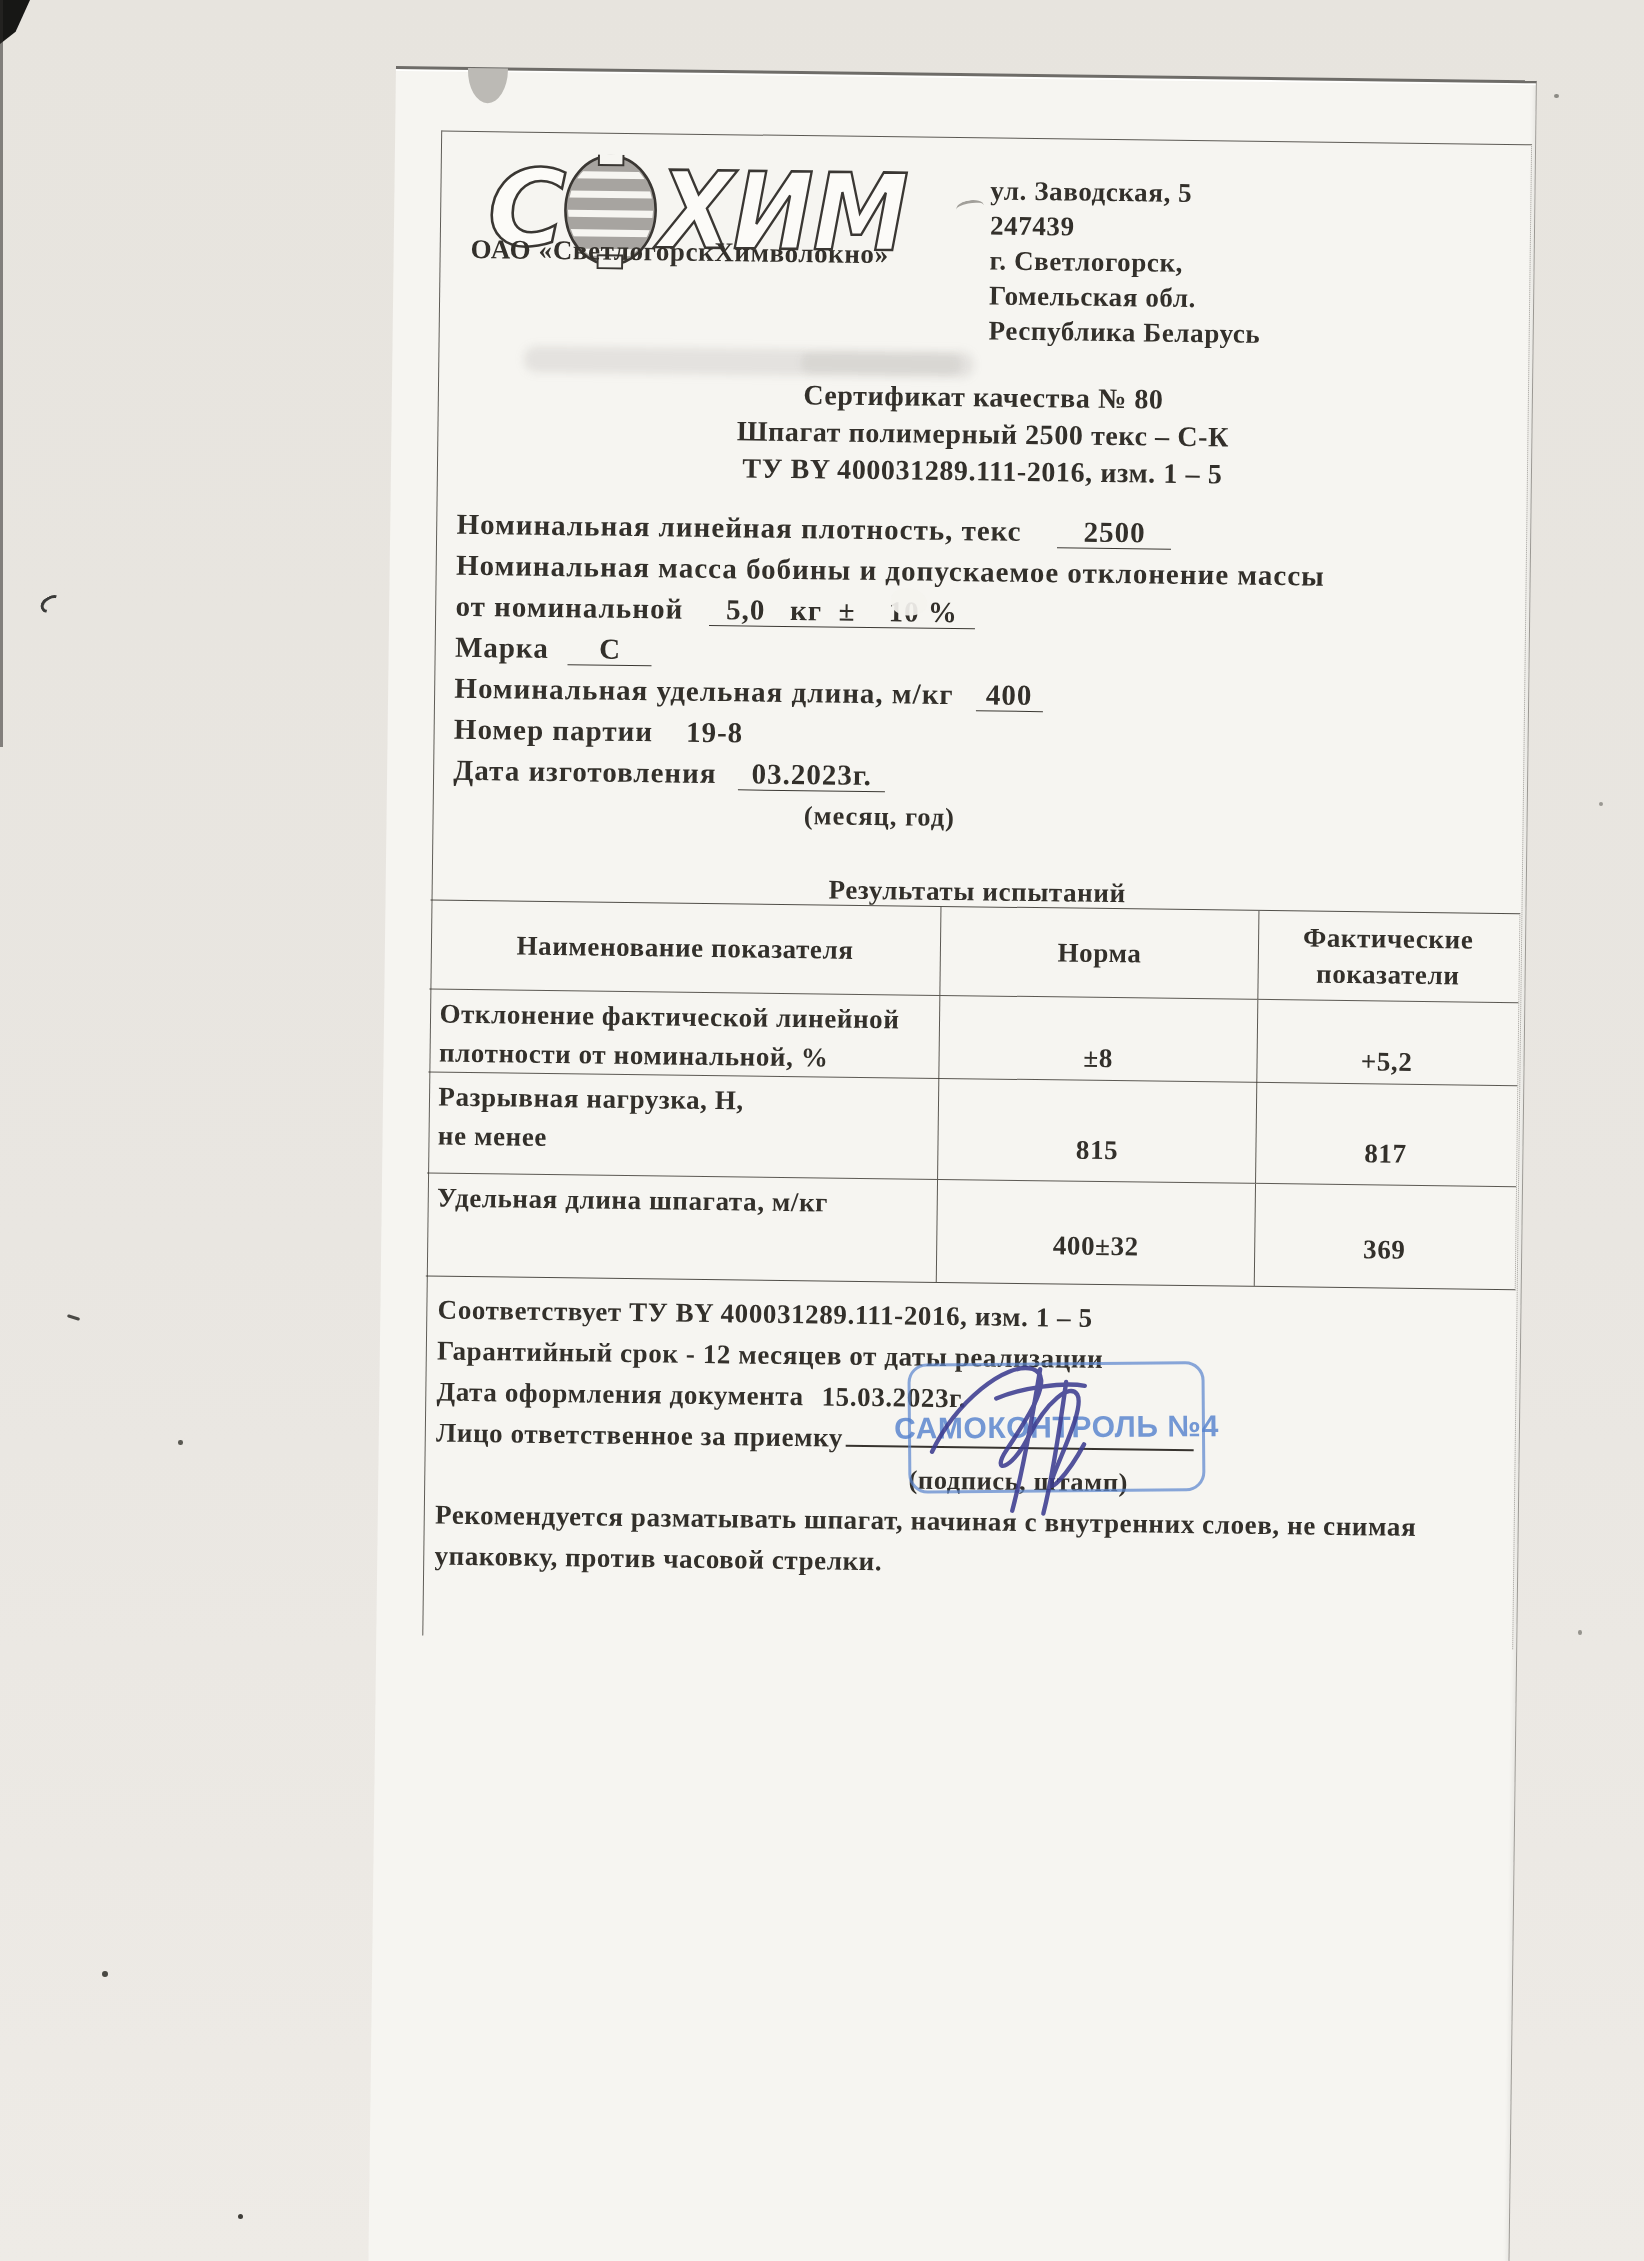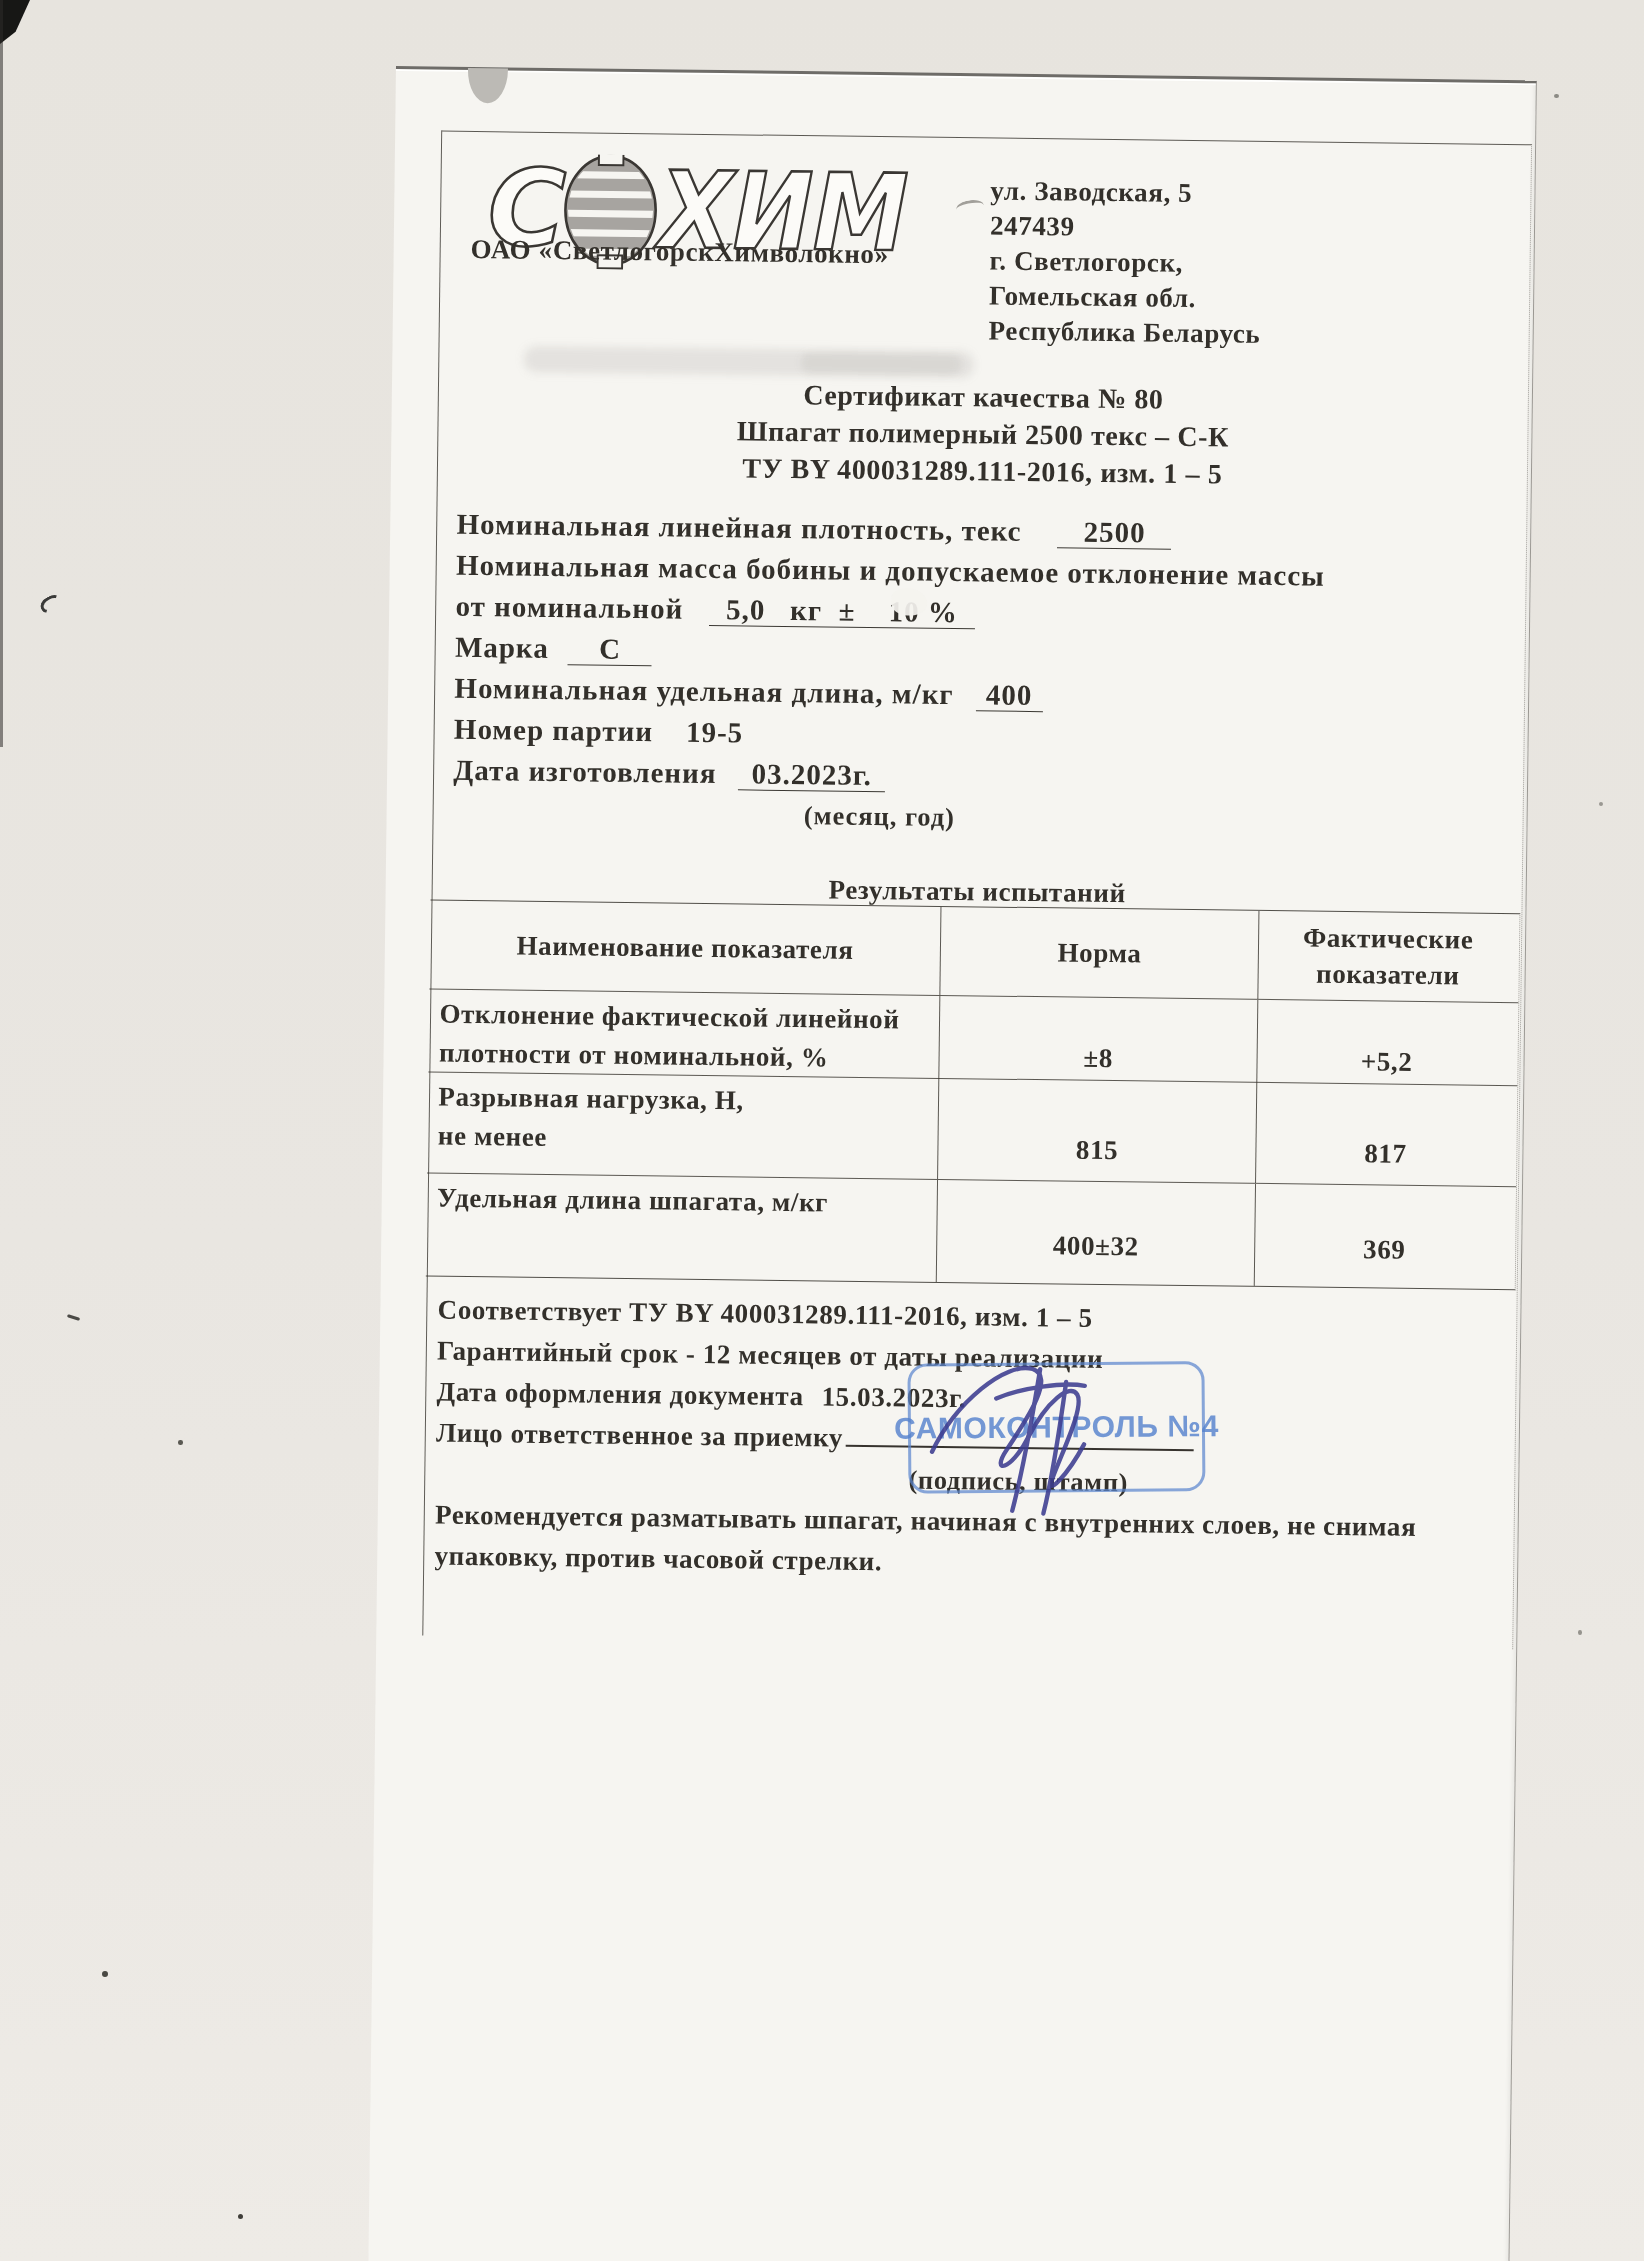--- a/index.html
+++ b/index.html
@@ -185,21 +185,21 @@
       <div class="line">
         <span>от номинальной</span><span class="val v2">5,0   кг  ±    10 %</span>
       </div>
       <div class="line">
         <span>Марка</span><span class="val v3">С</span>
       </div>
       <div class="line">
         <span>Номинальная удельная длина, м/кг</span><span class="val v4">400</span>
       </div>
       <div class="line">
-        <span>Номер партии</span><span class="plain">19-5</span>
+        <span>Номер партии</span><span class="plain">19-8</span>
       </div>
       <div class="line">
         <span>Дата изготовления</span><span class="val v6">03.2023г.</span>
       </div>
       <div class="line fnote">
         <span>(месяц, год)</span>
       </div>
     </div>
     <div class="whiteout"></div>
 

